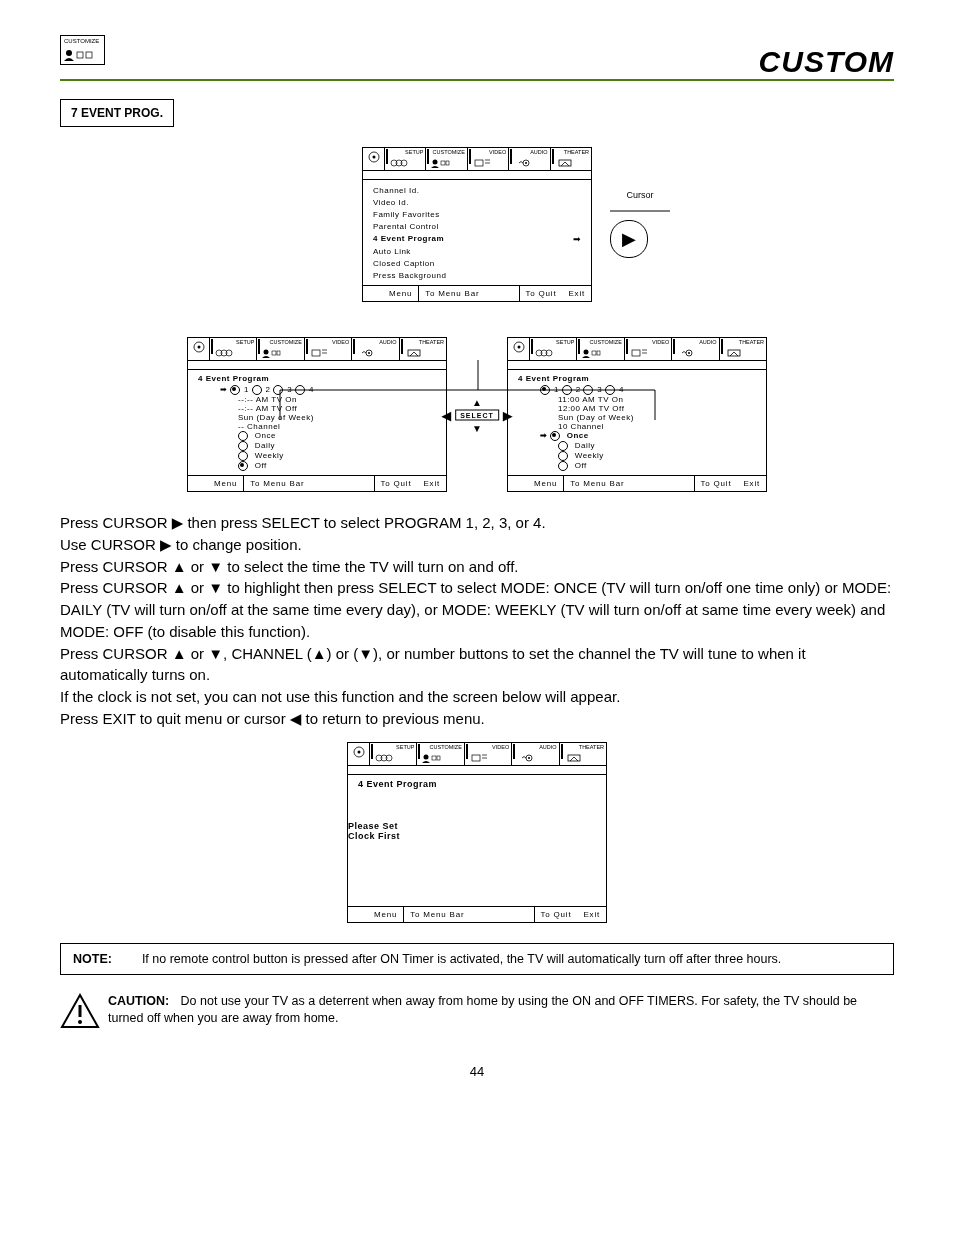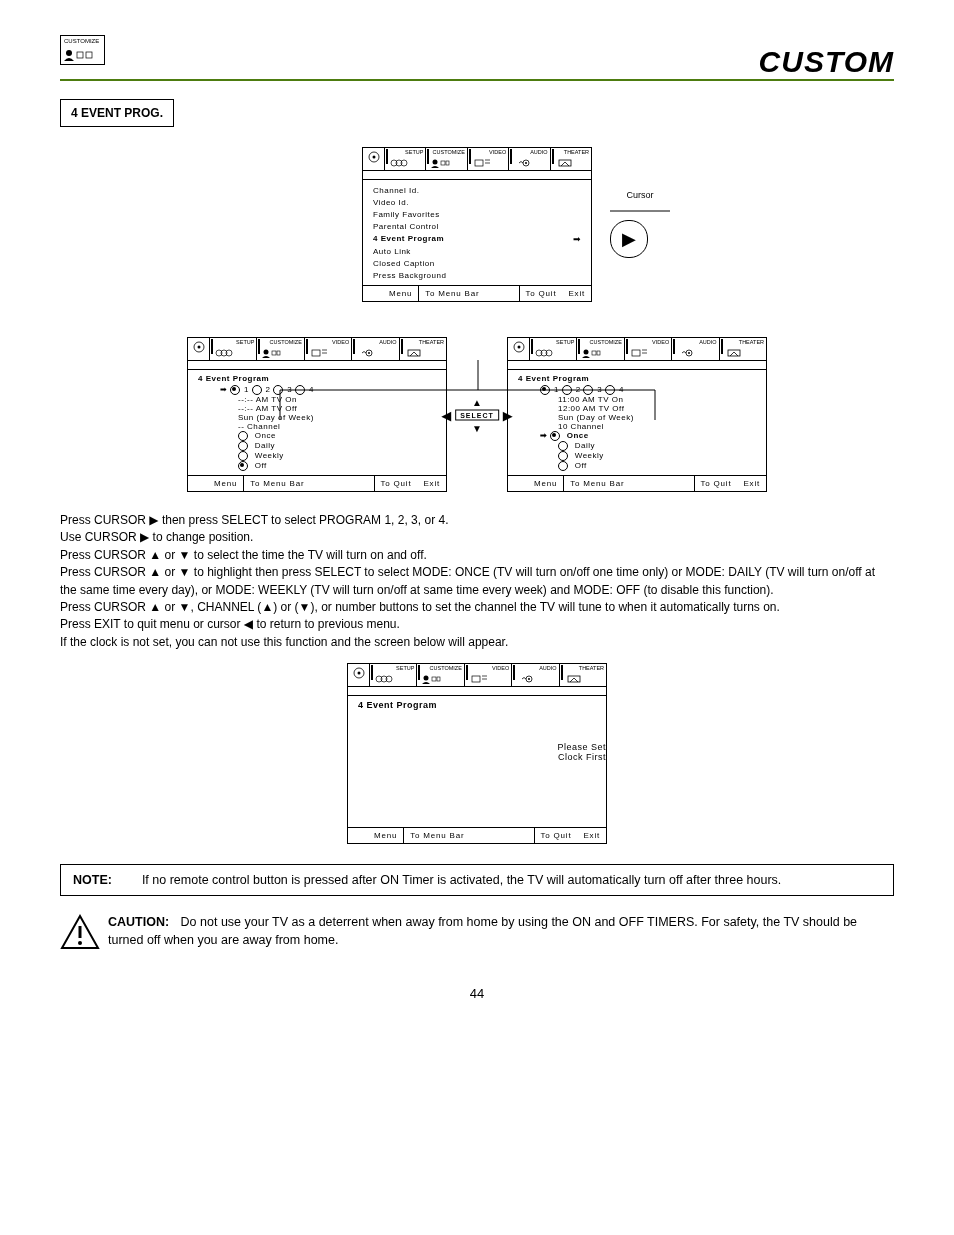--- a/index.html
+++ b/index.html
@@ -87,21 +87,21 @@
     border-radius:18px;
     display:flex; align-items:center; justify-content:center;
     font-size:18px;
   }
   .cursor-group { position:absolute; left:610px; top:190px; text-align:center;}
   .cursor-label { font-size:9px; font-weight:normal; margin-bottom:6px;}
   .select-ctrl { position:absolute; left:50%; top:50%; transform:translate(-50%,-50%); text-align:center;}
   .select-ctrl .tri { font-size:10px; }
   .select-ctrl .mid { display:flex; align-items:center; gap:4px;}
   .select-ctrl .box { border:1px solid #000; font-size:7px; padding:1px 4px; font-weight:bold; letter-spacing:1px;}
-  .instr { margin-top:20px; font-size:12px; line-height:1.45; }
+  .instr { margin-top:20px; font-size:15px; line-height:1.45; }
   .note-box { border:1px solid #000; padding:8px 12px; margin-top:20px; font-size:12.5px; display:flex;}
   .note-box .lbl { font-weight:bold; margin-right:30px;}
   .caution-row { display:flex; margin-top:18px; font-size:12.5px; line-height:1.4;}
   .caution-row .icon { width:40px; margin-right:8px; flex-shrink:0;}
   .caution-row .lbl { font-weight:bold; margin-right:8px;}
   .pagenum { text-align:center; margin-top:30px; font-size:13px;}
   .radio { display:inline-block; width:8px; height:8px; border:1px solid #000; border-radius:50%; margin-right:4px; vertical-align:middle; position:relative;}
   .radio.on::after { content:""; position:absolute; left:1px; top:1px; width:4px; height:4px; background:#000; border-radius:50%;}
   .line { stroke:#000; stroke-width:1; fill:none;}
 </style>
@@ -114,21 +114,21 @@
     <circle cx="6" cy="5" r="3" fill="#000"></circle>
     <path d="M1 13 Q6 7 11 13 Z" fill="#000"></path>
     <rect x="14" y="4" width="6" height="6" fill="none" stroke="#000" stroke-width="0.7"></rect>
     <rect x="23" y="4" width="6" height="6" fill="none" stroke="#000" stroke-width="0.7"></rect>
   </svg>
 </div>
 
 <div class="header">CUSTOM</div>
 
 <div class="sect-row">
-  <div class="sect-label">4 EVENT PROG.</div>
+  <div class="sect-label">7 EVENT PROG.</div>
 </div>
 
 <div style="display:flex; justify-content:center; margin-top:20px; position:relative;">
   <div class="panel" style="width:230px;">
     <div class="menu-tabs" id="tabs-1">
         <div class="menu-tab" style="max-width: 22px;"><svg width="14" height="14">
             <circle cx="7" cy="7" r="5" fill="none" stroke="#000" stroke-width="0.8"></circle>
             <circle cx="7" cy="7" r="1.5" fill="#000"></circle>
           </svg></div>
         <div class="menu-tab">
@@ -390,22 +390,22 @@
     </div>
   </div>
 </div>
 
 <div class="instr">
   <div><span>Press CURSOR </span>▶<span> then press SELECT to select PROGRAM 1, 2, 3, or 4.</span></div>
   <div><span>Use CURSOR </span>▶<span> to change position.</span></div>
   <div><span>Press CURSOR </span>▲<span> or </span>▼<span> to select the time the TV will turn on and off.</span></div>
   <div><span>Press CURSOR </span>▲<span> or </span>▼<span> to highlight then press SELECT to select MODE: ONCE (TV will turn on/off one time only) or MODE: DAILY (TV will turn on/off at the same time every day), or MODE: WEEKLY (TV will turn on/off at same time every week) and MODE: OFF (to disable this function).</span></div>
   <div><span>Press CURSOR </span>▲<span> or </span>▼<span>, CHANNEL (</span>▲<span>) or (</span>▼<span>), or number buttons to set the channel the TV will tune to when it automatically turns on.</span></div>
+  <div>If the clock is not set, you can not use this function and the screen below will appear.</div>
   <div><span>Press EXIT to quit menu or cursor </span>◀<span> to return to previous menu.</span></div>
-  <div>If the clock is not set, you can not use this function and the screen below will appear.</div>
 </div>
 
 <div style="display:flex; justify-content:center; margin-top:12px;">
   <div class="panel wide">
     <div class="menu-tabs" id="tabs-4">
         <div class="menu-tab" style="max-width: 22px;"><svg width="14" height="14">
             <circle cx="7" cy="7" r="5" fill="none" stroke="#000" stroke-width="0.8"></circle>
             <circle cx="7" cy="7" r="1.5" fill="#000"></circle>
           </svg></div>
         <div class="menu-tab">
@@ -450,21 +450,21 @@
           <span class="lbl">THEATER</span>
           <div style="position:absolute;left:4px;bottom:1px;"><svg width="20" height="10">
               <rect x="4" y="2" width="12" height="6" fill="none" stroke="#000" stroke-width="0.8"></rect>
               <path d="M6 8 L10 4 L14 8" fill="none" stroke="#000" stroke-width="0.8"></path>
             </svg></div>
         </div>
       </div>
     <div class="menu-body" style="height:130px; position:relative;">
       <div class="hr"></div>
       <div style="font-weight:bold; font-size:9px; margin-top:4px;">4 Event Program</div>
-      <div style="position:absolute; left:8px; right:0; top:55px; text-align:right; font-weight:normal; font-size:9px;">
+      <div style="position:absolute; left:0; right:0; top:55px; text-align:left; font-weight:bold; font-size:9px;">
         <div>Please Set</div>
         <div>Clock First</div>
       </div>
     </div>
     <div class="menu-footer">
       <div class="mf-a">Menu</div>
       <div class="mf-b">To Menu Bar</div>
       <div class="mf-c">To Quit</div>
       <div class="mf-d">Exit</div>
     </div>

